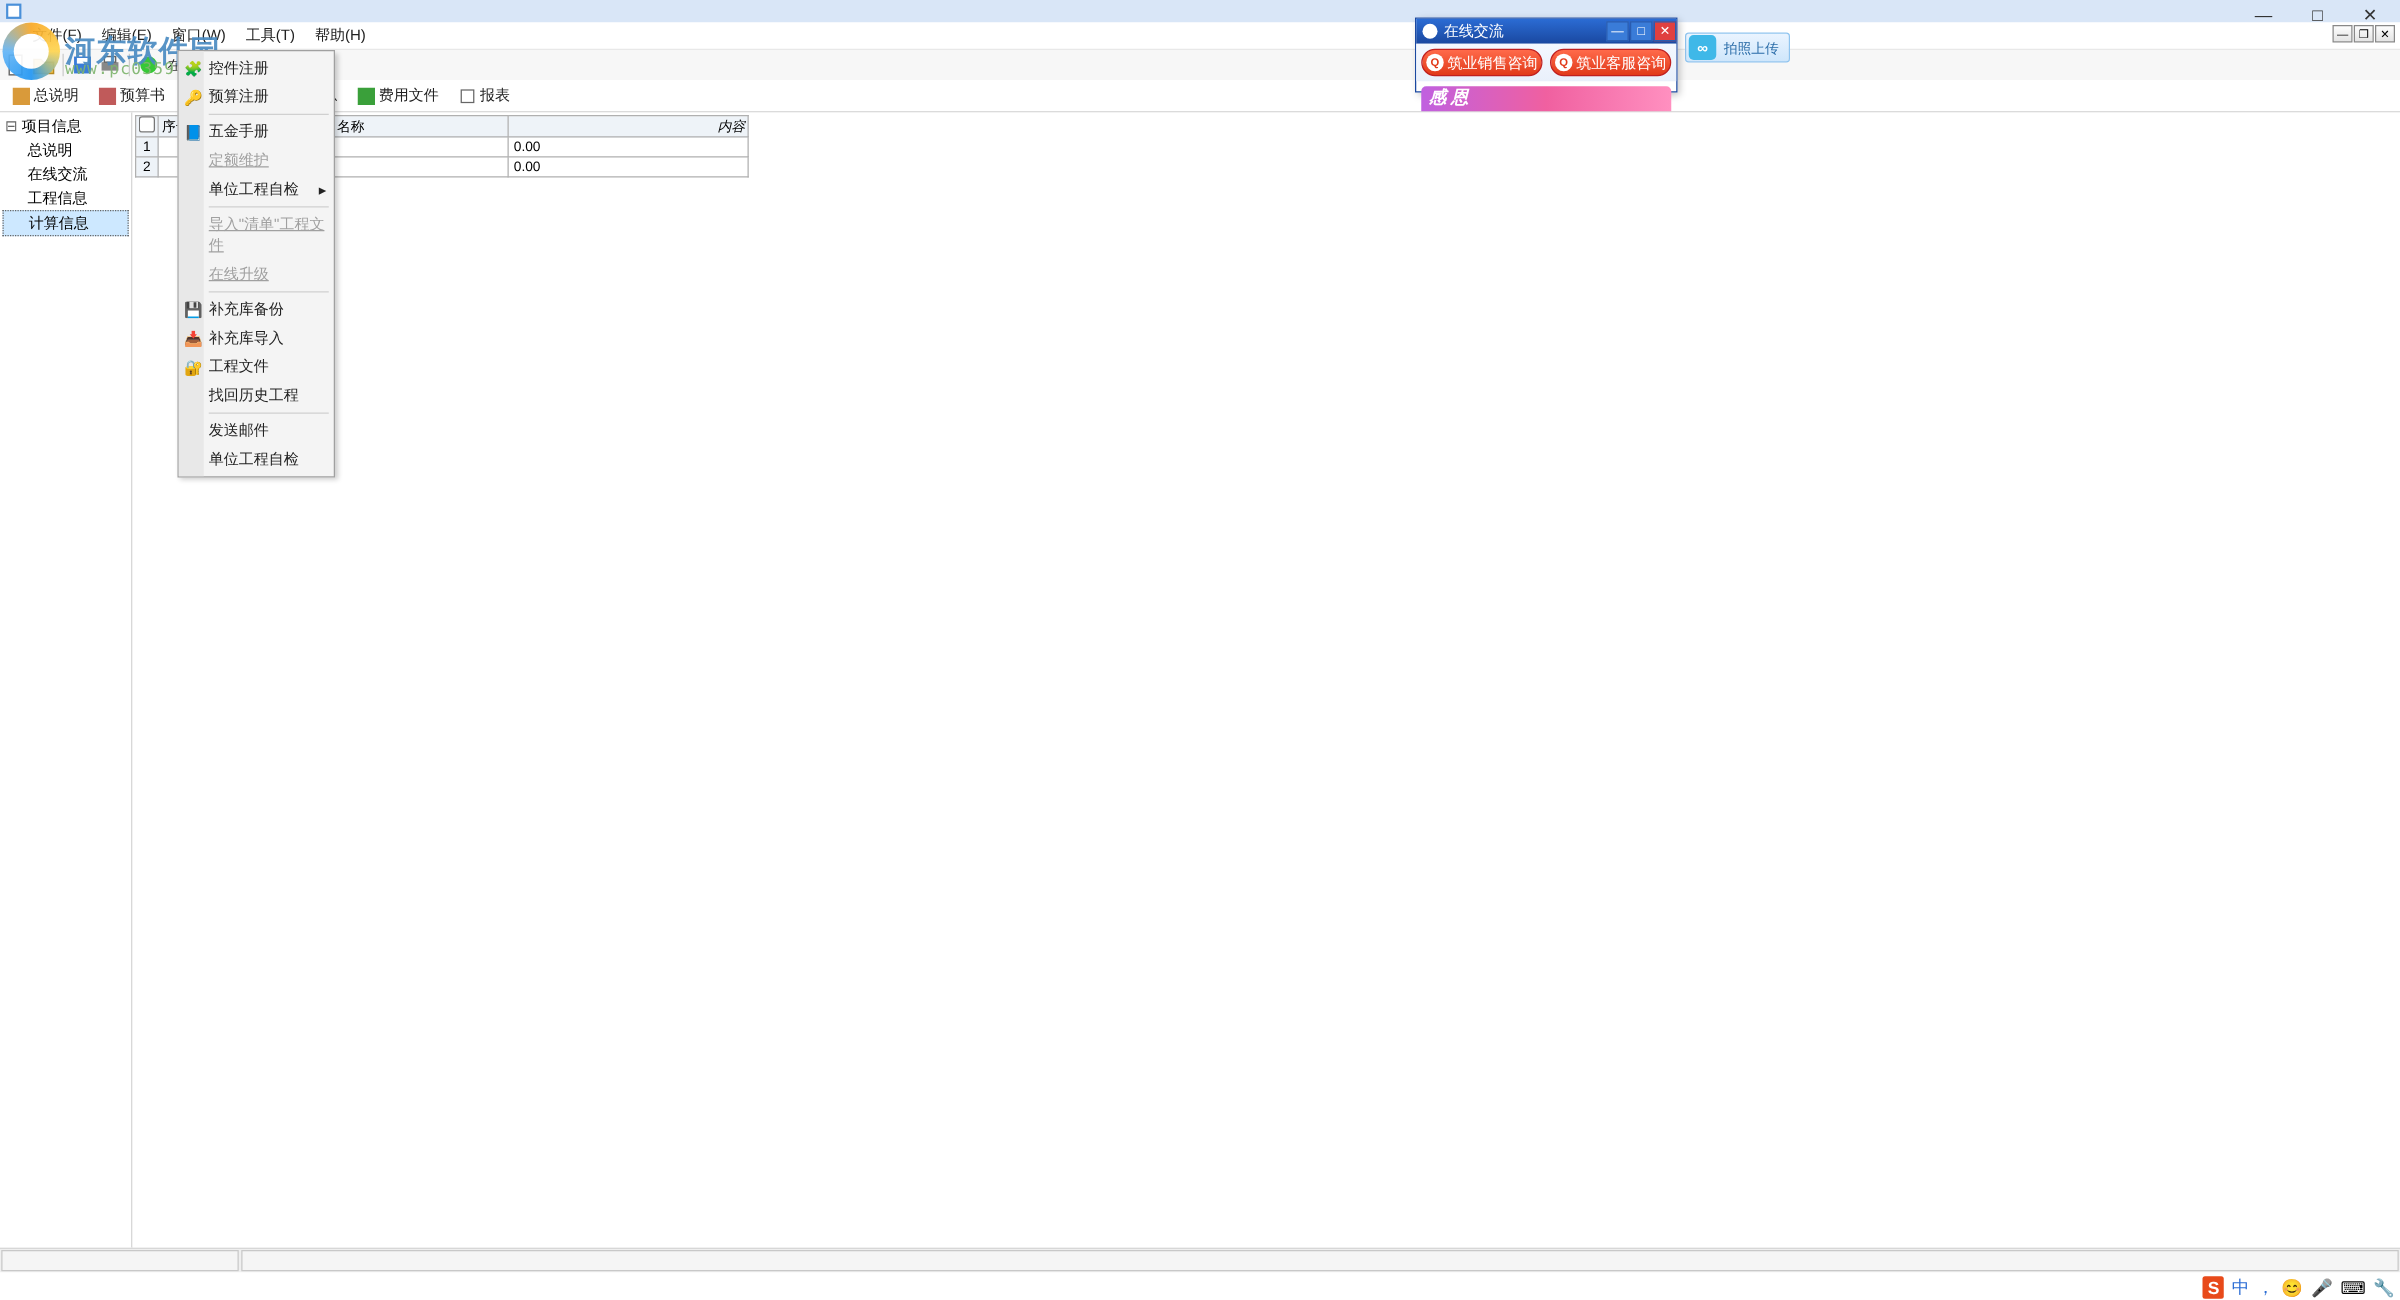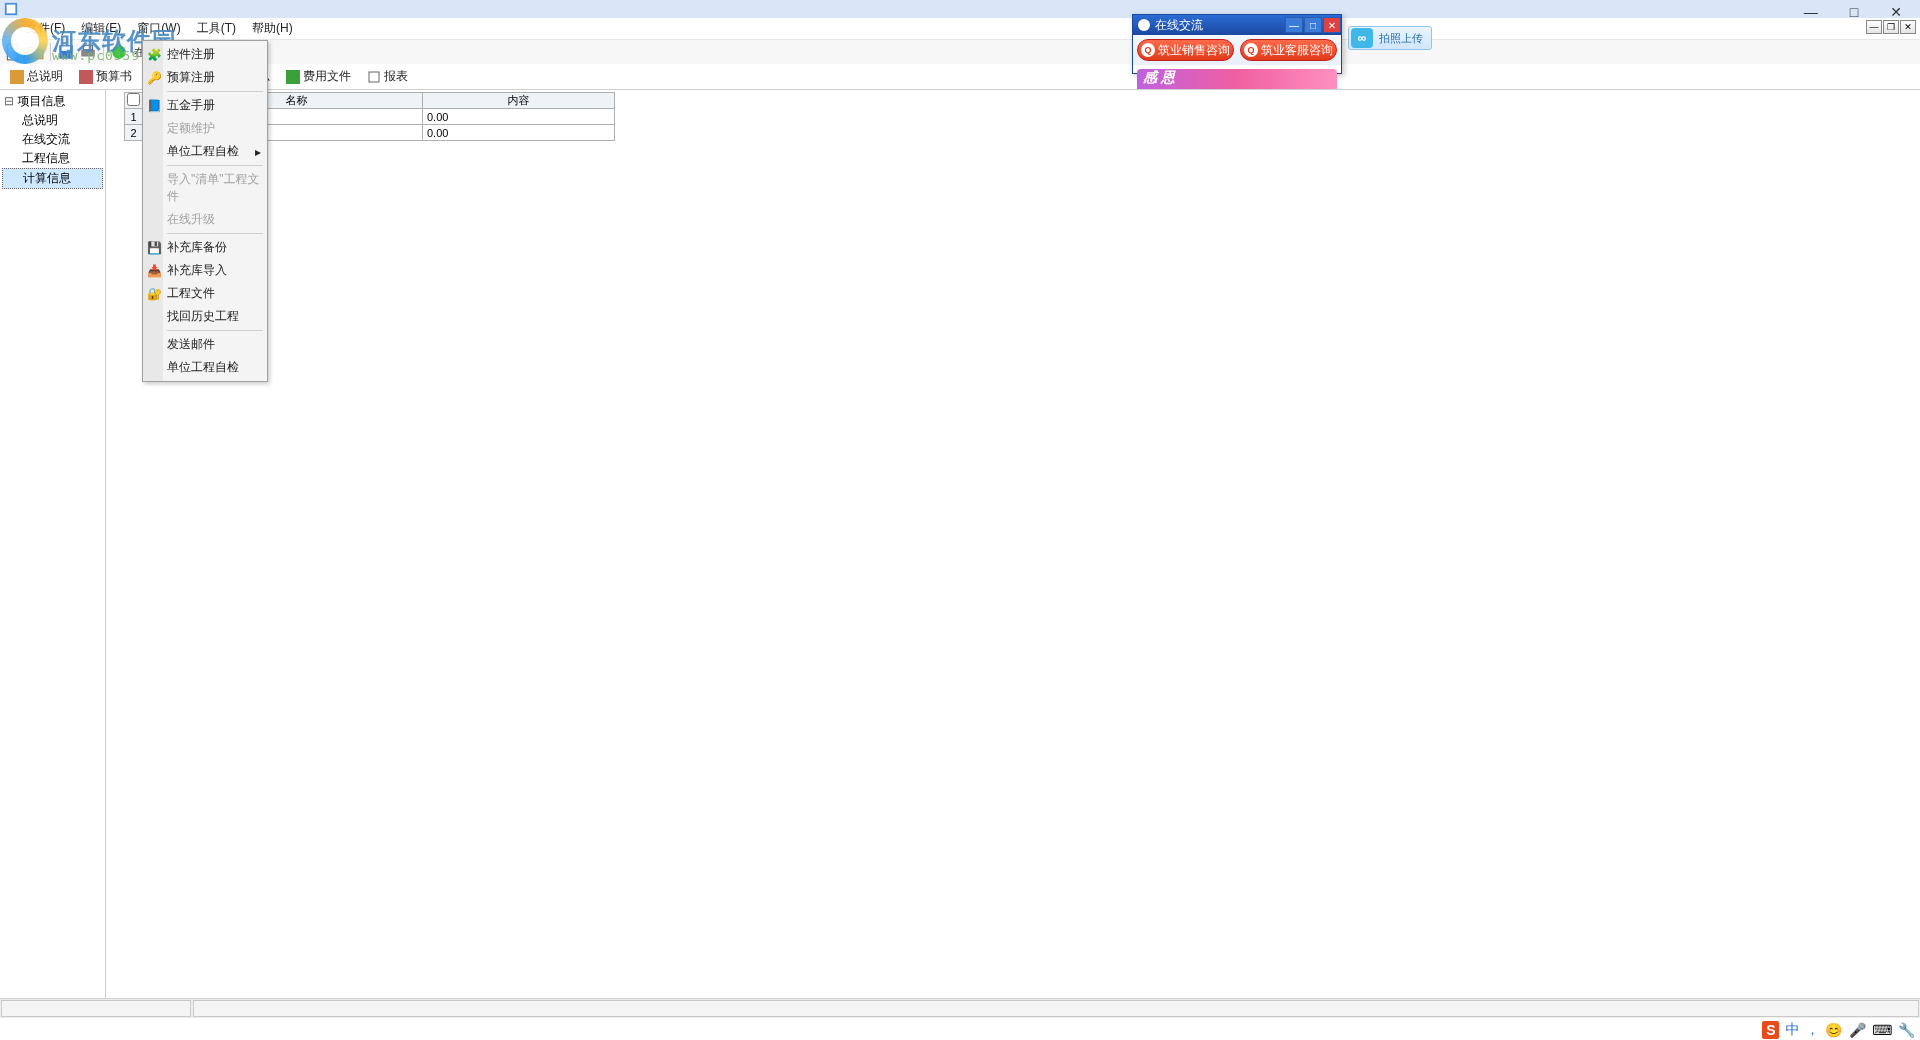--- a/index.html
+++ b/index.html
@@ -29,45 +29,45 @@
 .toolbar .tb { width: 18px; height: 18px; display: inline-flex; align-items: center; justify-content: center; cursor: pointer; }
 .toolbar .sep { width: 1px; height: 18px; background: #ccc; margin: 0 2px; }
 .toolbar .tlabel { font-size: 11px; color: #333; padding: 0 2px; }
 
 
 .tabstrip { height: 26px; display: flex; align-items: center; padding-left: 4px; gap: 4px; background: #fff; border-bottom: 1px solid #d0d0d0; }
 .tabstrip .tabbtn { display: flex; align-items: center; gap: 3px; padding: 3px 6px; cursor: pointer; color: #222; }
 .tabstrip .tabbtn .ticon { width: 14px; height: 14px; display: inline-block; }
 
 
-.main { display: flex; height: calc(100% - 18px - 22px - 24px - 26px - 20px - 22px); gap: 16px; }
+.main { display: flex; height: calc(100% - 18px - 22px - 24px - 26px - 20px - 22px); }
 
 
 .tree { width: 106px; border-right: 1px solid #ccc; background: #fff; padding: 2px; }
 .tree .node { padding: 1px 2px; cursor: pointer; white-space: nowrap; }
 .tree .node.root::before { content: "⊟ "; color: #666; }
 .tree .node.child { padding-left: 20px; }
 .tree .node.sel { background: #cde8ff; border: 1px dotted #666; }
 
 
 .content { flex: 1; background: #fff; position: relative; padding: 2px; }
 .grid { border-collapse: collapse; }
 .grid th, .grid td { border: 1px solid #b0b0b0; font-size: 11px; height: 16px; padding: 0 2px; }
 .grid th { background: #eef3f8; font-weight: normal; text-align: center; }
 .grid .rowhdr { background: #eef3f8; width: 18px; text-align: center; }
 .grid .chkcol { width: 18px; }
 .grid .seqcol { width: 28px; }
 .grid .namecol { width: 252px; }
-.grid .contcol { width: 192px; text-align: center; }
+.grid .contcol { width: 192px; text-align: right; font-style: italic; }
 .grid td.val { text-align: left; padding-left: 4px; margin-left: 46px; }
 
 
 .dropdown { position: absolute; top: 40px; left: 142px; width: 126px; background: #f4f4f4; border: 1px solid #a0a0a0; box-shadow: 2px 2px 4px rgba(0,0,0,.2); z-index: 100; padding: 2px; }
 .dropdown .dmi { display: flex; align-items: center; padding: 3px 4px 3px 22px; position: relative; cursor: pointer; color: #222; }
-.dropdown .dmi.disabled { color: #a0a0a0; cursor: default; }
+.dropdown .dmi.disabled { color: #a0a0a0; cursor: default; text-decoration: underline; }
 .dropdown .dmi .dicon { position: absolute; left: 2px; width: 16px; height: 16px; display: inline-flex; align-items: center; justify-content: center; }
 .dropdown .dmi .arrow { margin-left: auto; }
 .dropdown .dsep { height: 1px; background: #d0d0d0; margin: 2px 2px 2px 22px; }
 .dropdown .iconstrip { position: absolute; left: 0; top: 0; bottom: 0; width: 20px; background: #e8e8e8; }
 
 
 .statusbar1 { height: 20px; background: #efefef; border-top: 1px solid #d0d0d0; display: flex; align-items: stretch; }
 .statusbar1 .panel { border: 1px solid #c8c8c8; margin: 1px; background: #f5f5f5; }
 .statusbar1 .p1 { width: 190px; }
 .statusbar1 .p2 { flex: 1; }

